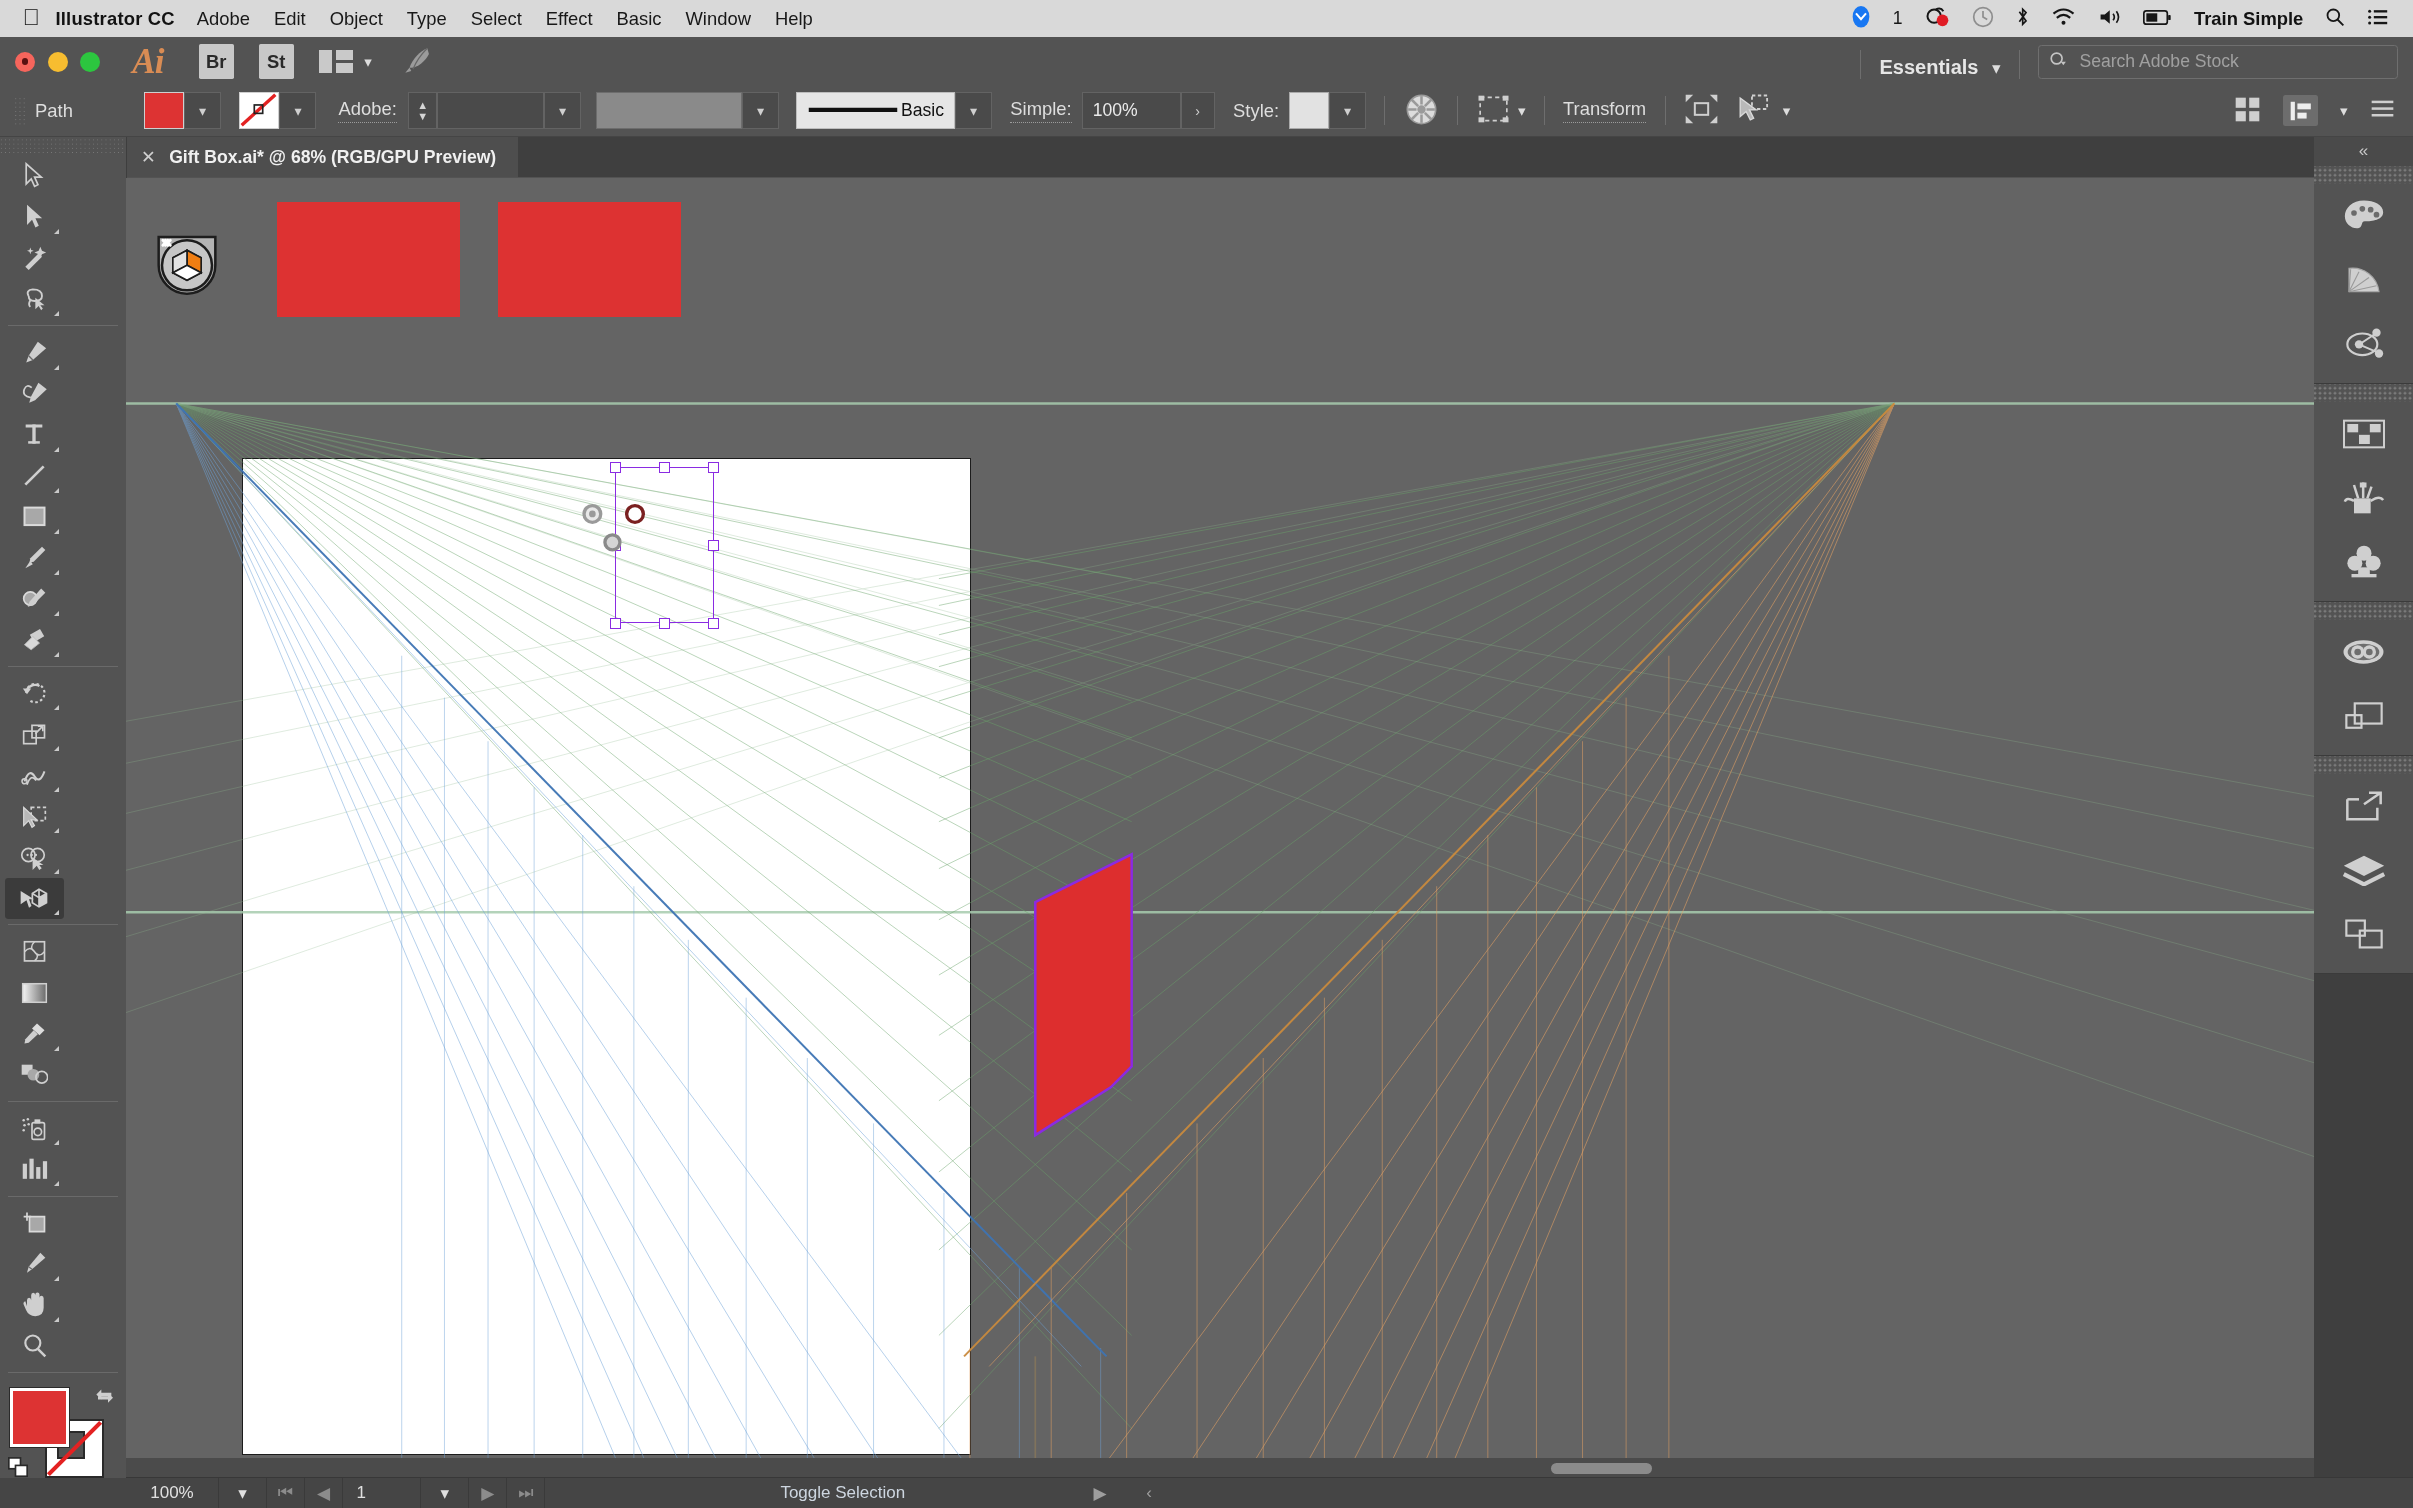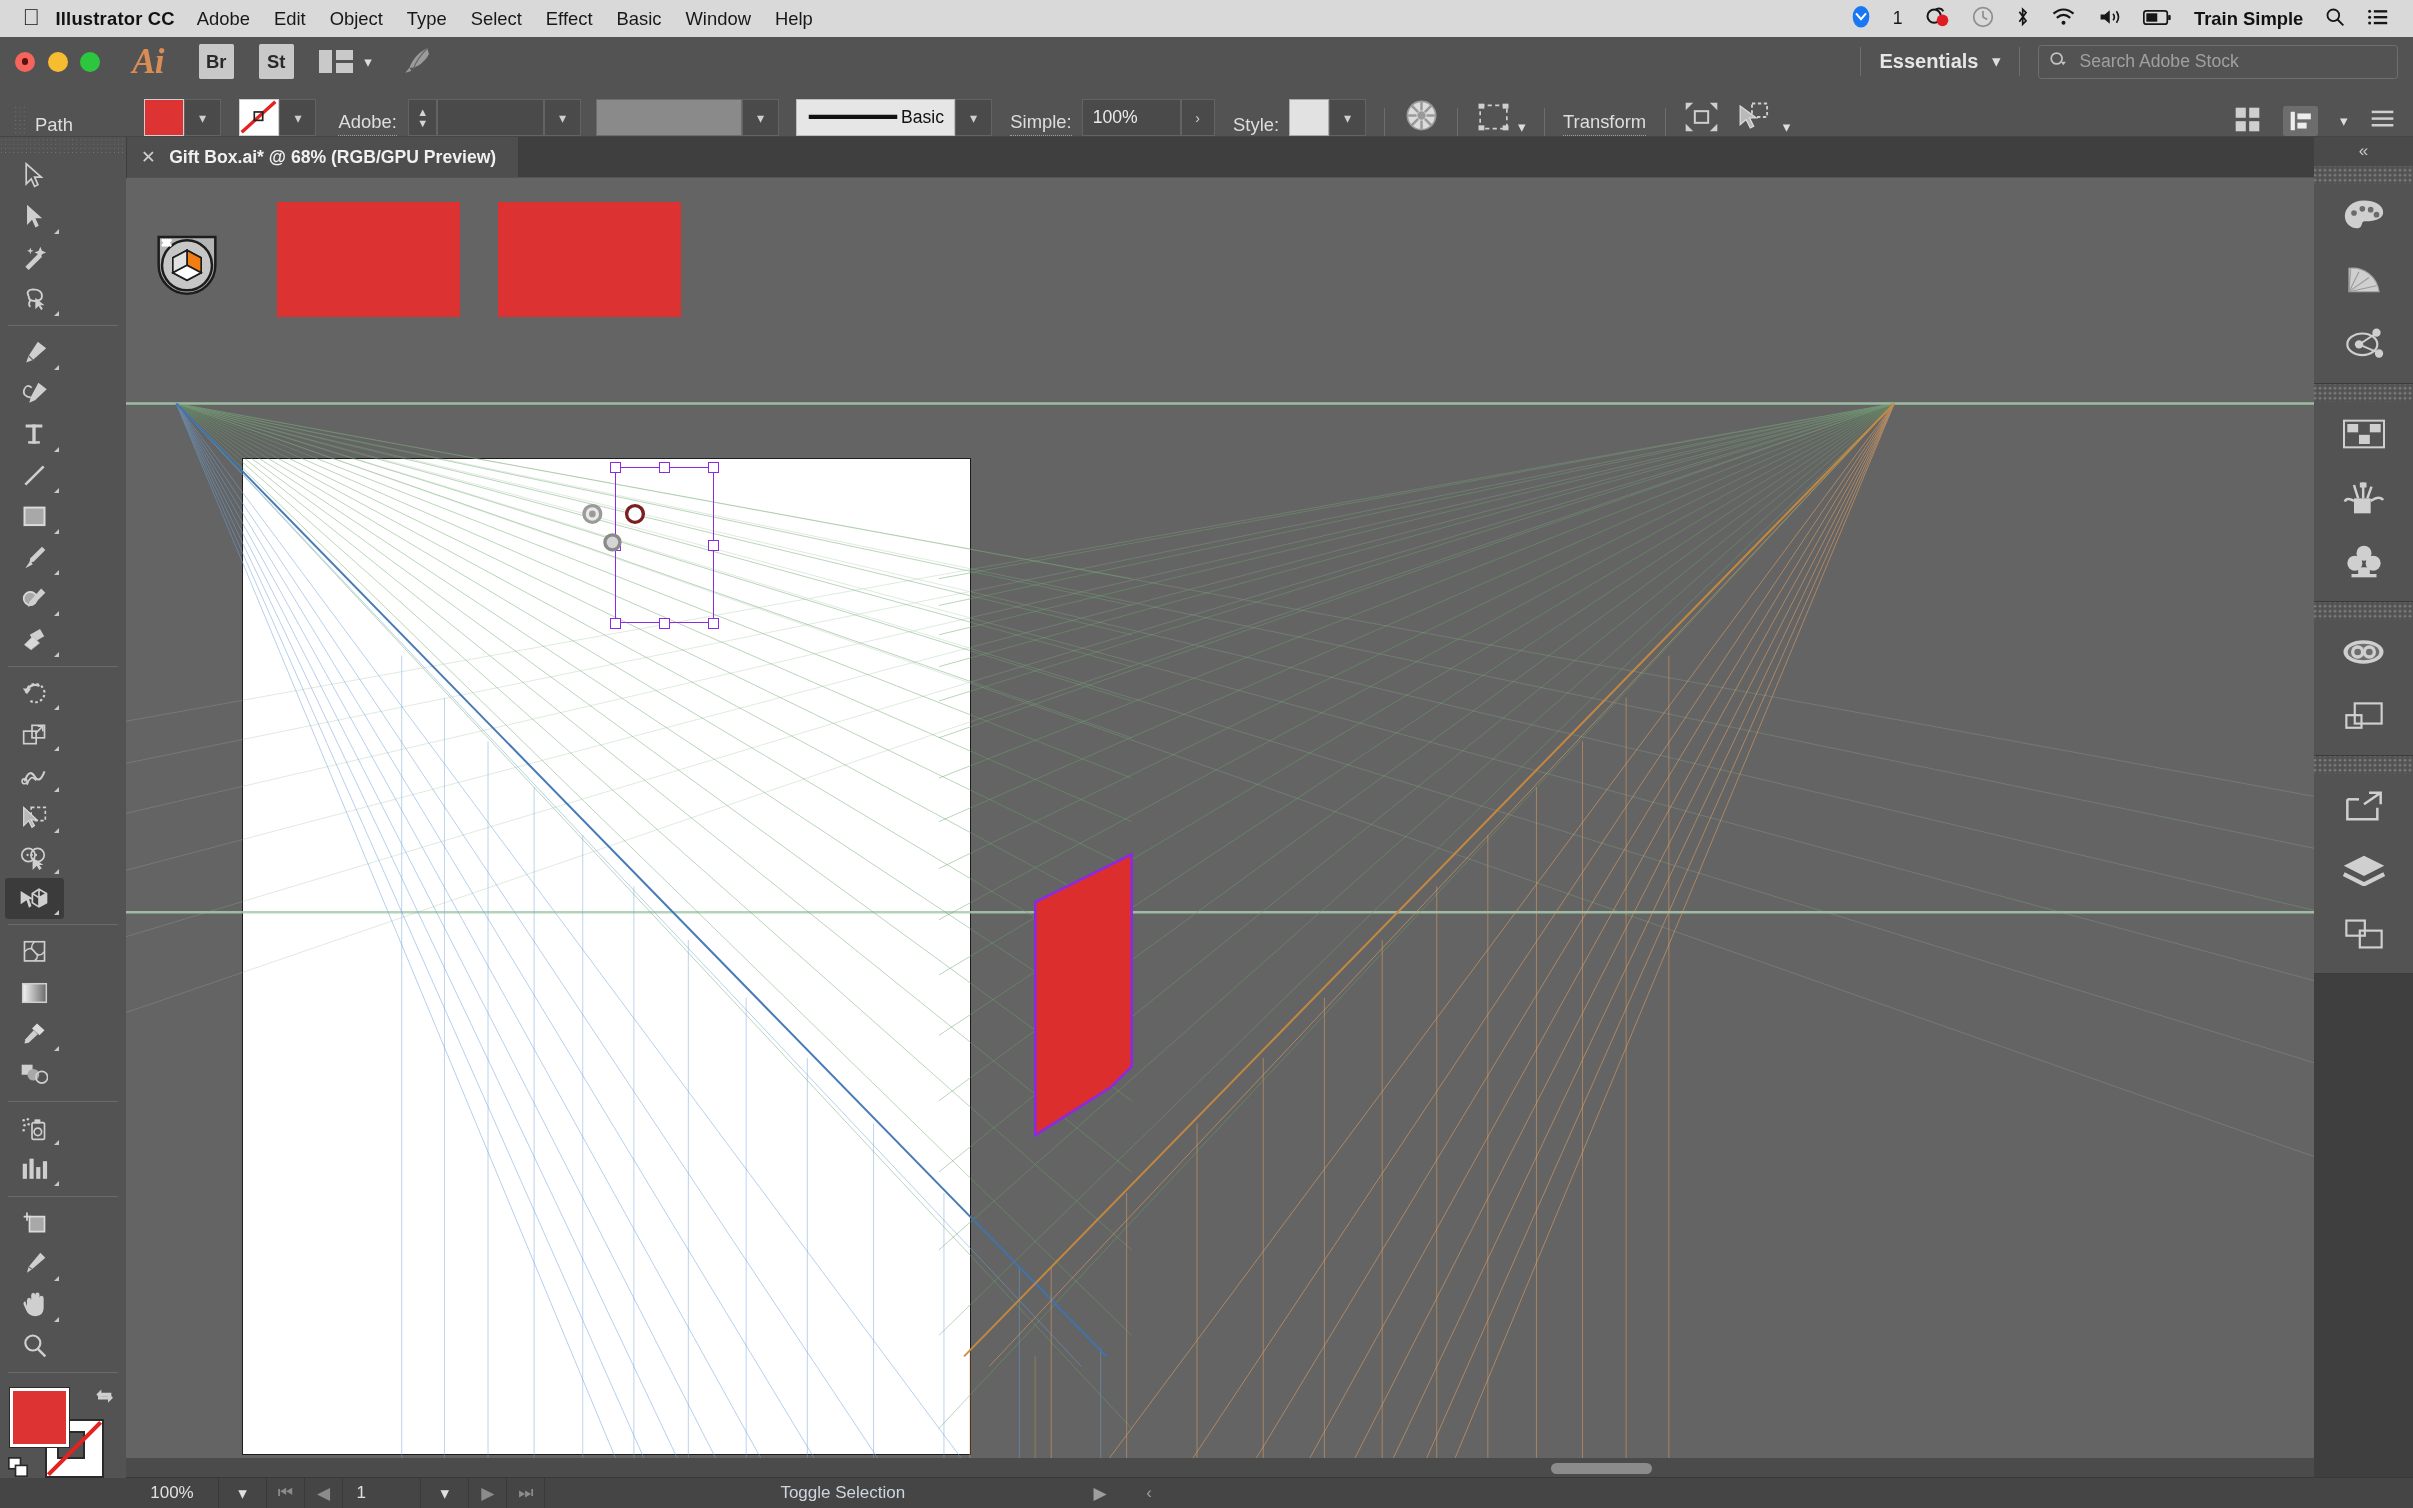--- a/index.html
+++ b/index.html
@@ -28,30 +28,30 @@
   .dot.g{background:#2cc63f;}
   .ai-logo{font-size:35px;color:#d98c54;font-weight:bold;font-style:italic;font-family:"Liberation Serif",serif;
            letter-spacing:-0.8px;margin-right:35px;}
   .sqbtn{width:35px;height:35px;background:#c8c8c8;color:#2a2a2a;display:flex;align-items:center;
          justify-content:center;font-size:18.4px;font-weight:bold;margin-right:25px;border-radius:1.7px;}
   .arrange{display:flex;align-items:center;gap:11.7px;margin-right:30px;}
   .arr-ico{width:34px;height:23.5px;position:relative;}
   .arr-ico i{position:absolute;background:#c9c9c9;display:block;}
   .chev{color:#ddd;font-size:15px;}
   .rocket{margin-right:17px;}
-  .appbar .right{margin-left:auto;display:flex;align-items:center;}
+  .appbar .right{margin-left:auto;display:flex;align-items:flex-end;}
   .vsep{width:0.8px;height:28.5px;background:#6e6e6e;margin:0 18.4px;}
   .essentials{font-size:20px;font-weight:bold;color:#e6e6e6;}
   .stock{width:360px;height:34px;border:0.8px solid #6f6f6f;border-radius:3.4px;display:flex;align-items:center;
          padding:0 10px;box-sizing:border-box;gap:8.4px;}
   .stock .ph{color:#a0a0a0;font-size:17.6px;}
 
   
   .ctrlbar{position:absolute;left:0;top:85px;width:2413px;height:52px;background:#535353;
-           display:flex;align-items:flex-end;box-sizing:border-box;border-bottom:0.8px solid #454545;}
+           display:flex;align-items:center;box-sizing:border-box;border-bottom:0.8px solid #454545;}
   .gripper{width:13.4px;height:32px;margin:0 10px 0 11.7px;
     background-image:radial-gradient(#8d8d8d 0.8px, transparent 0.8px);
     background-size:4.2px 4.2px;background-position:1.7px 1.7px;opacity:.85;}
   .ctrl-label{font-size:18.4px;color:#dedede;}
   .ctrl-label.dotted{border-bottom:1.7px dotted #9c9c9c;padding-bottom:1.7px;}
   .swatchbox{display:flex;align-items:center;}
   .swatch{width:40px;height:37px;border:1.7px solid #cfcfcf;box-sizing:border-box;}
   .swdrop{width:37px;height:37px;background:#4a4a4a;border:0.8px solid #636363;box-sizing:border-box;
           display:flex;align-items:center;justify-content:center;color:#cfcfcf;font-size:14.2px;}
   .stepper{width:28.5px;height:37px;background:#4a4a4a;border:0.8px solid #636363;box-sizing:border-box;

